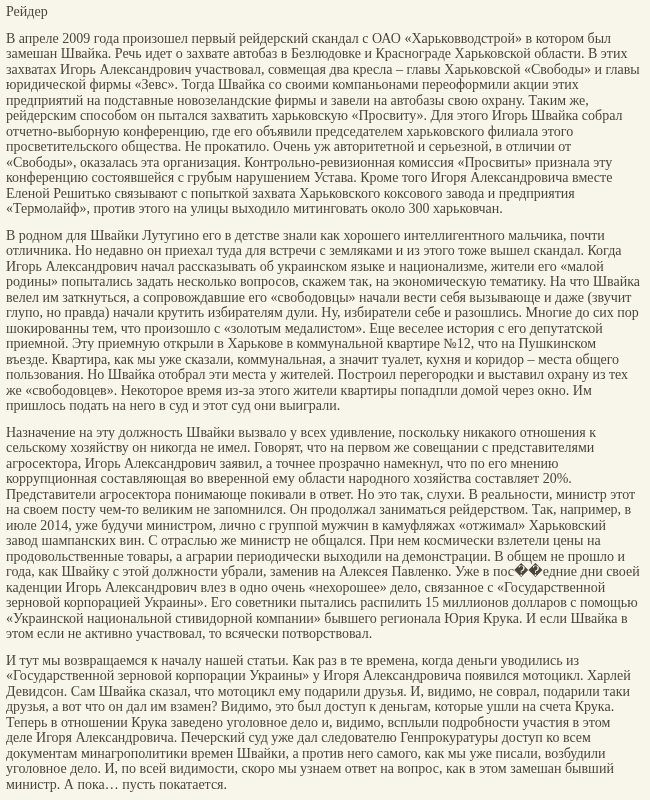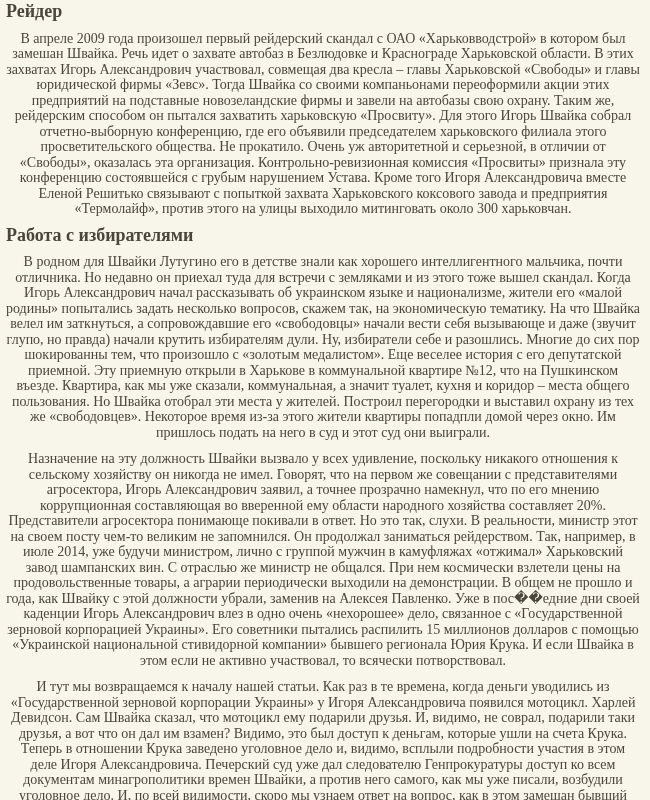--- a/index.html
+++ b/index.html
@@ -15,33 +15,32 @@
     font-family: "Liberation Serif", "DejaVu Serif", serif;
     font-size: 14px;
     line-height: 15.5px;
   }
   .article {
     box-sizing: border-box;
     width: 650px;
     padding: 4px 10px 0 6px;
   }
   .section-heading {
-    font-size: 18px;
-    font-weight: bold;
+    font-size: 14px;
+    font-weight: normal;
     margin: 0 0 11px 0;
     line-height: 15.5px;
   }
   .paragraph {
     margin: 0 0 11px 0;
-    text-align: center;
+    text-align: left;
   }
 </style>
 </head>
 <body style="background: rgb(248, 245, 234); color: rgb(75, 70, 60);">
 
 <article class="article" id="article">
     <h2 class="section-heading">Рейдер</h2>
     <p class="paragraph">В апреле 2009 года произошел первый рейдерский скандал с ОАО «Харьковводстрой» в котором был замешан Швайка. Речь идет о захвате автобаз в Безлюдовке и Краснограде Харьковской области. В этих захватах Игорь Александрович участвовал, совмещая два кресла – главы Харьковской «Свободы» и главы юридической фирмы «Зевс». Тогда Швайка со своими компаньонами переоформили акции этих предприятий на подставные новозеландские фирмы и завели на автобазы свою охрану. Таким же, рейдерским способом он пытался захватить харьковскую «Просвиту». Для этого Игорь Швайка собрал отчетно-выборную конференцию, где его объявили председателем харьковского филиала этого просветительского общества. Не прокатило. Очень уж авторитетной и серьезной, в отличии от «Свободы», оказалась эта организация. Контрольно-ревизионная комиссия «Просвиты» признала эту конференцию состоявшейся с грубым нарушением Устава. Кроме того Игоря Александровича вместе Еленой Решитько связывают с попыткой захвата Харьковского коксового завода и предприятия «Термолайф», против этого на улицы выходило митинговать около 300 харьковчан.</p>
-    <h2 class="section-heading">Работа с избирателями</h2>
     <p class="paragraph">В родном для Швайки Лутугино его в детстве знали как хорошего интеллигентного мальчика, почти отличника. Но недавно он приехал туда для встречи с земляками и из этого тоже вышел скандал. Когда Игорь Александрович начал рассказывать об украинском языке и национализме, жители его «малой родины» попытались задать несколько вопросов, скажем так, на экономическую тематику. На что Швайка велел им заткнуться, а сопровождавшие его «свободовцы» начали вести себя вызывающе и даже (звучит глупо, но правда) начали крутить избирателям дули. Ну, избиратели себе и разошлись. Многие до сих пор шокированны тем, что произошло с «золотым медалистом». Еще веселее история с его депутатской приемной. Эту приемную открыли в Харькове в коммунальной квартире №12, что на Пушкинском въезде. Квартира, как мы уже сказали, коммунальная, а значит туалет, кухня и коридор – места общего пользования. Но Швайка отобрал эти места у жителей. Построил перегородки и выставил охрану из тех же «свободовцев». Некоторое время из-за этого жители квартиры попадпли домой через окно. Им пришлось подать на него в суд и этот суд они выиграли.</p>
     <p class="paragraph">Назначение на эту должность Швайки вызвало у всех удивление, поскольку никакого отношения к сельскому хозяйству он никогда не имел. Говорят, что на первом же совещании с представителями агросектора, Игорь Александрович заявил, а точнее прозрачно намекнул, что по его мнению коррупционная составляющая во вверенной ему области народного хозяйства составляет 20%. Представители агросектора понимающе покивали в ответ. Но это так, слухи. В реальности, министр этот на своем посту чем-то великим не запомнился. Он продолжал заниматься рейдерством. Так, например, в июле 2014, уже будучи министром, лично с группой мужчин в камуфляжах «отжимал» Харьковский завод шампанских вин. С отраслью же министр не общался. При нем космически взлетели цены на продовольственные товары, а аграрии периодически выходили на демонстрации. В общем не прошло и года, как Швайку с этой должности убрали, заменив на Алексея Павленко. Уже в пос��едние дни своей каденции Игорь Александрович влез в одно очень «нехорошее» дело, связанное с «Государственной зерновой корпорацией Украины». Его советники пытались распилить 15 миллионов долларов с помощью «Украинской национальной стивидорной компании» бывшего регионала Юрия Крука. И если Швайка в этом если не активно участвовал, то всячески потворствовал.</p>
     <p class="paragraph">И тут мы возвращаемся к началу нашей статьи. Как раз в те времена, когда деньги уводились из «Государственной зерновой корпорации Украины» у Игоря Александровича появился мотоцикл. Харлей Девидсон. Сам Швайка сказал, что мотоцикл ему подарили друзья. И, видимо, не соврал, подарили таки друзья, а вот что он дал им взамен? Видимо, это был доступ к деньгам, которые ушли на счета Крука. Теперь в отношении Крука заведено уголовное дело и, видимо, всплыли подробности участия в этом деле Игоря Александровича. Печерский суд уже дал следователю Генпрокуратуры доступ ко всем документам минагрополитики времен Швайки, а против него самого, как мы уже писали, возбудили уголовное дело. И, по всей видимости, скоро мы узнаем ответ на вопрос, как в этом замешан бывший министр. А пока… пусть покатается.</p>
   </article>
 
 </body></html>

